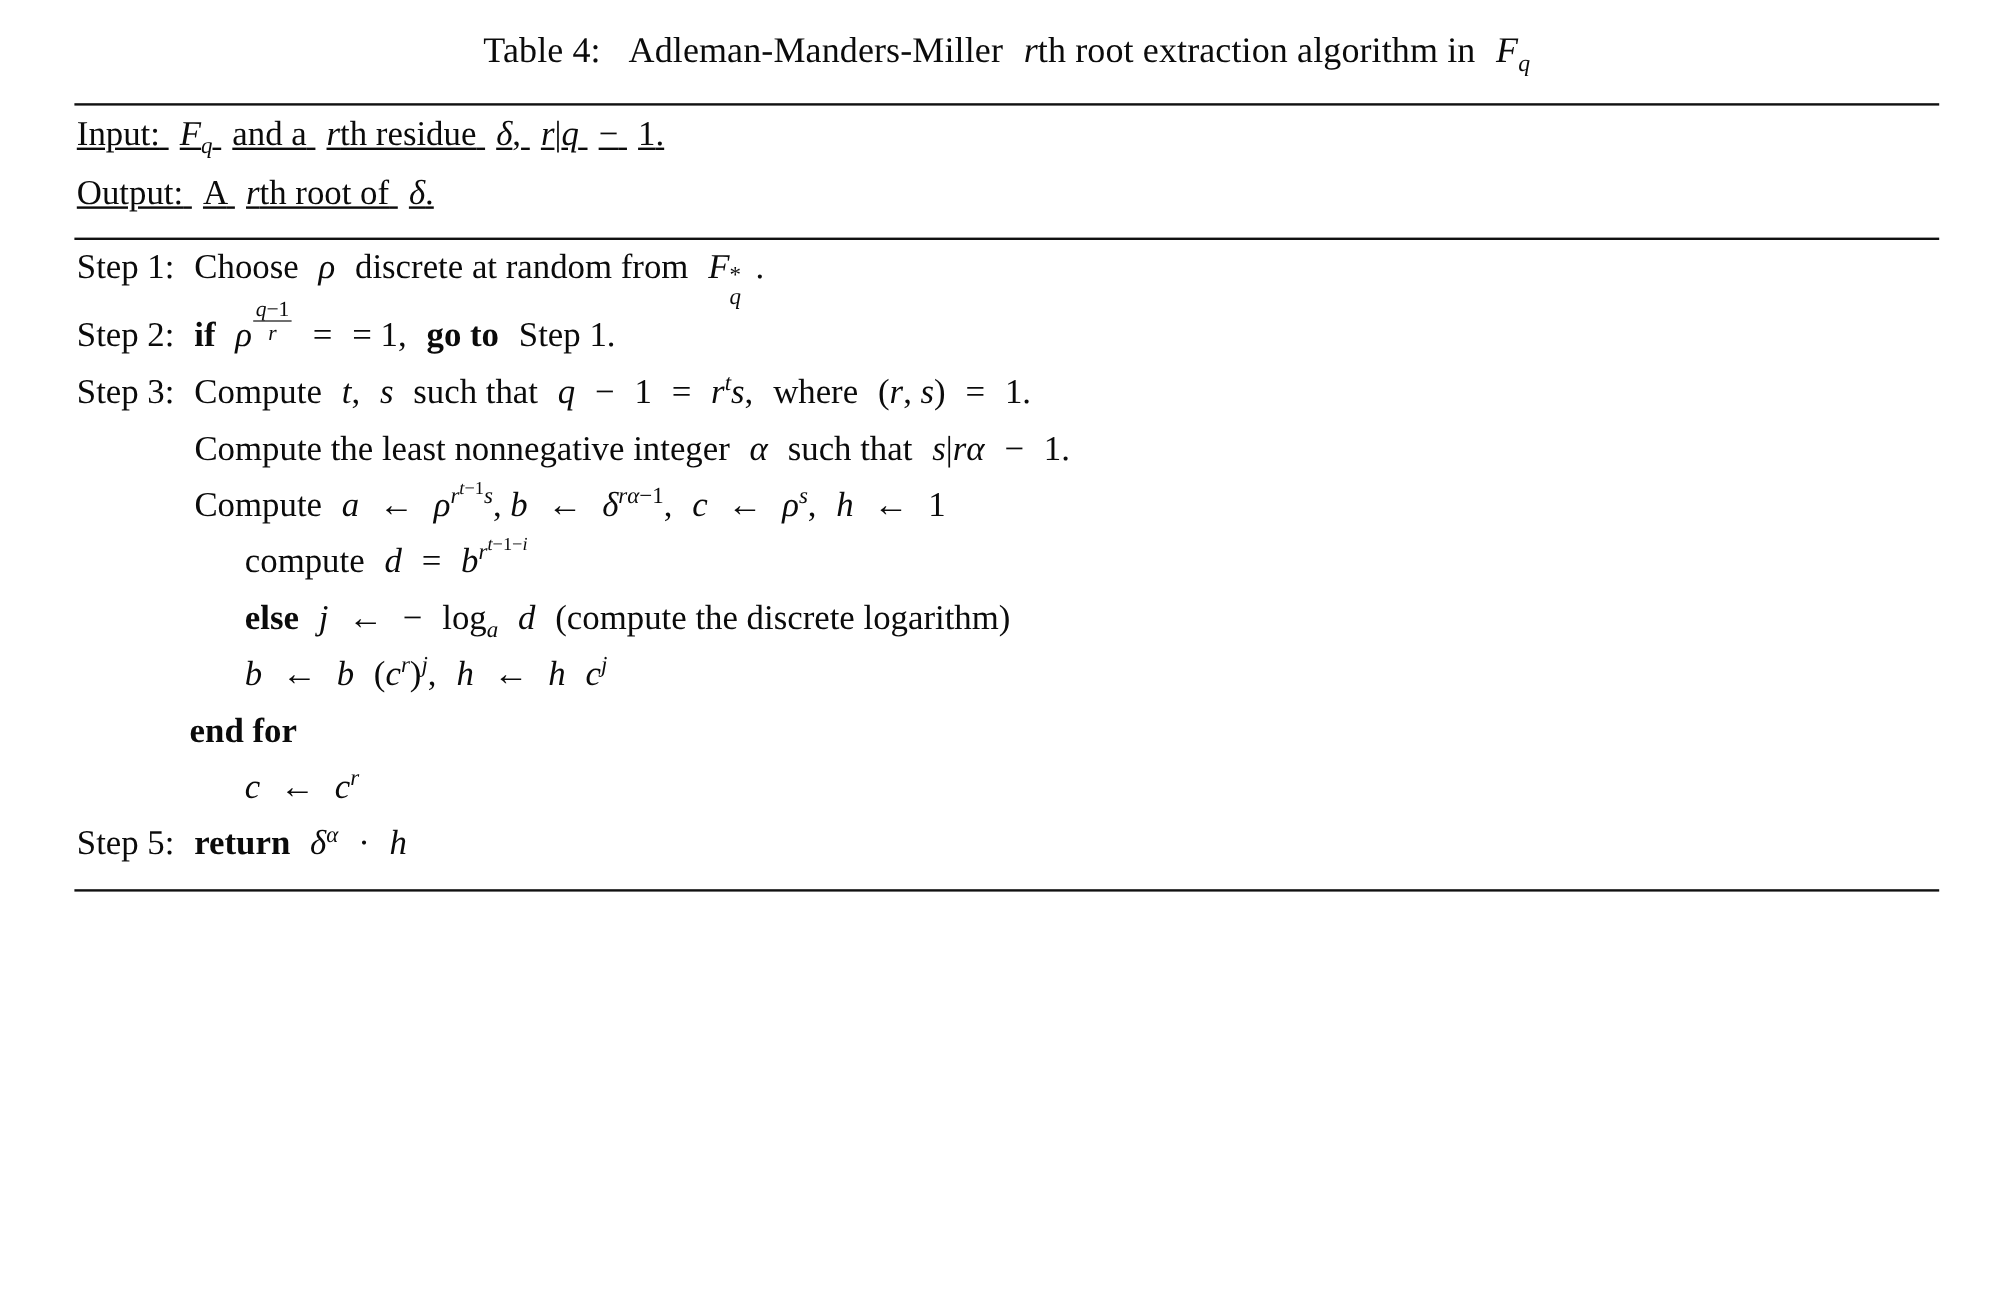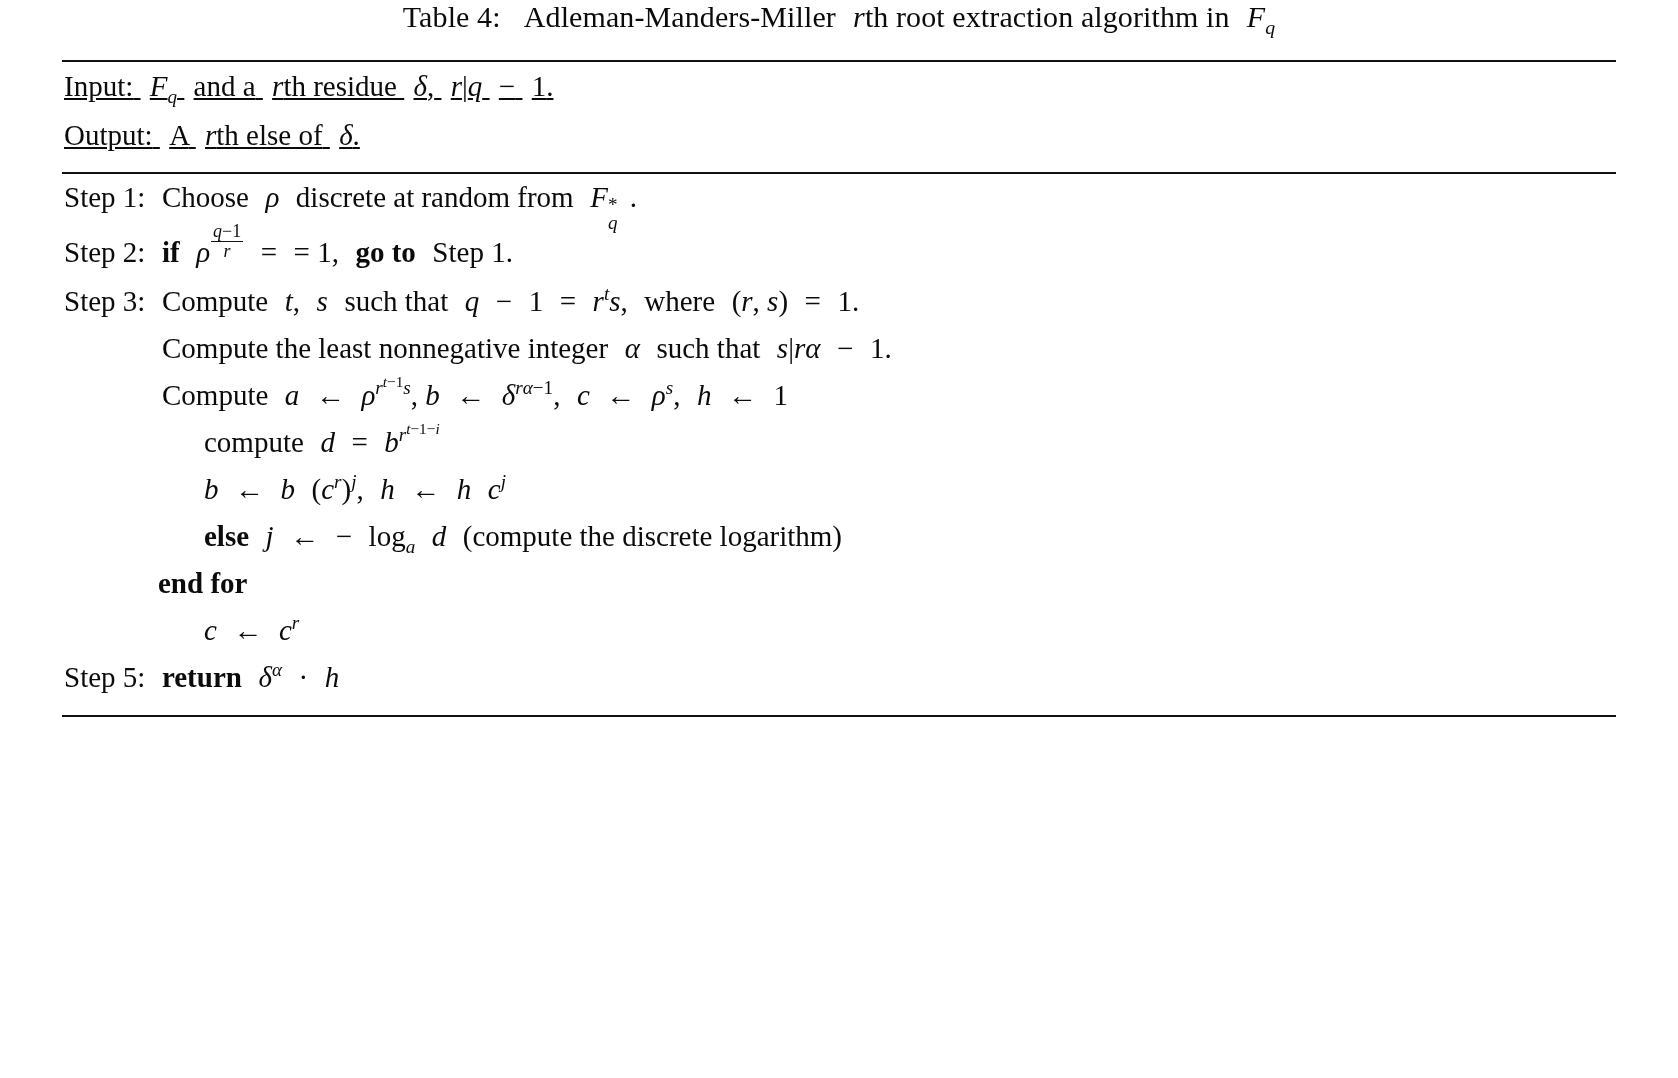--- a/index.html
+++ b/index.html
@@ -17,20 +17,21 @@
   .page {
     position: relative;
     width: 1678px;
     height: 1078px;
     box-sizing: border-box;
     padding: 0;
   }
   .caption {
     text-align: center;
     font-size: 30px;
+    margin-top: 26px;
     letter-spacing: 0.1px;
   }
   .rule {
     border: 0;
     border-top: 2px solid #111;
     margin: 0;
   }
   .rule-top { margin: 26px 62px 0 62px; }
   .rule-mid { margin: 12px 62px 0 62px; }
   .rule-bottom { margin: 14px 62px 0 62px; }
@@ -119,21 +120,21 @@
       <span class="sp"></span><span>and a</span>
       <span class="sp"></span><i class="v">r</i><span>th residue</span>
       <span class="sp"></span><i class="v">δ</i><span>,</span>
       <span class="sp"></span><i class="v">r</i><span>|</span><i class="v">q</i>
       <span class="sp"></span><span>−</span>
       <span class="sp"></span><span>1</span><span>.</span>
     </div>
     <div class="line">
       <span>Output:</span>
       <span class="sp"></span><span>A</span>
-      <span class="sp"></span><i class="v">r</i><span>th else of</span>
+      <span class="sp"></span><i class="v">r</i><span>th root of</span>
       <span class="sp"></span><i class="v">δ</i><span>.</span>
     </div>
   </div>
 
   <hr class="rule rule-mid">
 
   <div class="block steps">
 
     <div class="line">
       <span>Step 1:</span>
@@ -198,38 +199,38 @@
 
     <div class="line indent-2">
       <span>compute</span>
       <span class="sp"></span><i class="v">d</i>
       <span class="sp"></span><span>=</span>
       <span class="sp"></span><i class="v">b</i><span class="sup"><i class="v">r</i><span class="sup"><i class="v">t</i><span>−</span><span>1</span><span>−</span><i class="v">i</i></span></span>
     </div>
 
 
     <div class="line indent-2">
-      <i class="v">b</i>
-      <span class="sp"></span><span>←</span>
-      <span class="sp"></span><i class="v">b</i>
-      <span class="sp"></span>(<i class="v">c</i><span class="sup"><i class="v">r</i></span>)<span class="sup"><i class="v">j</i></span><span>,</span>
-      <span class="sp"></span><i class="v">h</i>
-      <span class="sp"></span><span>←</span>
-      <span class="sp"></span><i class="v">h</i>
-      <span class="sp"></span><i class="v">c</i><span class="sup"><i class="v">j</i></span>
-    </div>
-
-    <div class="line indent-2">
       <b class="kw">else</b>
       <span class="sp"></span><i class="v">j</i>
       <span class="sp"></span><span>←</span>
       <span class="sp"></span><span>−</span>
       <span class="sp"></span><span>log</span><span class="sub"><i class="v">a</i></span>
       <span class="sp"></span><i class="v">d</i>
       <span class="sp"></span><span>(compute the discrete logarithm)</span>
+    </div>
+
+    <div class="line indent-2">
+      <i class="v">b</i>
+      <span class="sp"></span><span>←</span>
+      <span class="sp"></span><i class="v">b</i>
+      <span class="sp"></span>(<i class="v">c</i><span class="sup"><i class="v">r</i></span>)<span class="sup"><i class="v">j</i></span><span>,</span>
+      <span class="sp"></span><i class="v">h</i>
+      <span class="sp"></span><span>←</span>
+      <span class="sp"></span><i class="v">h</i>
+      <span class="sp"></span><i class="v">c</i><span class="sup"><i class="v">j</i></span>
     </div>
 
     <div class="line indent-3">
       <b class="kw">end for</b>
     </div>
 
     <div class="line indent-2">
       <i class="v">c</i>
       <span class="sp"></span><span>←</span>
       <span class="sp"></span><i class="v">c</i><span class="sup"><i class="v">r</i></span>

